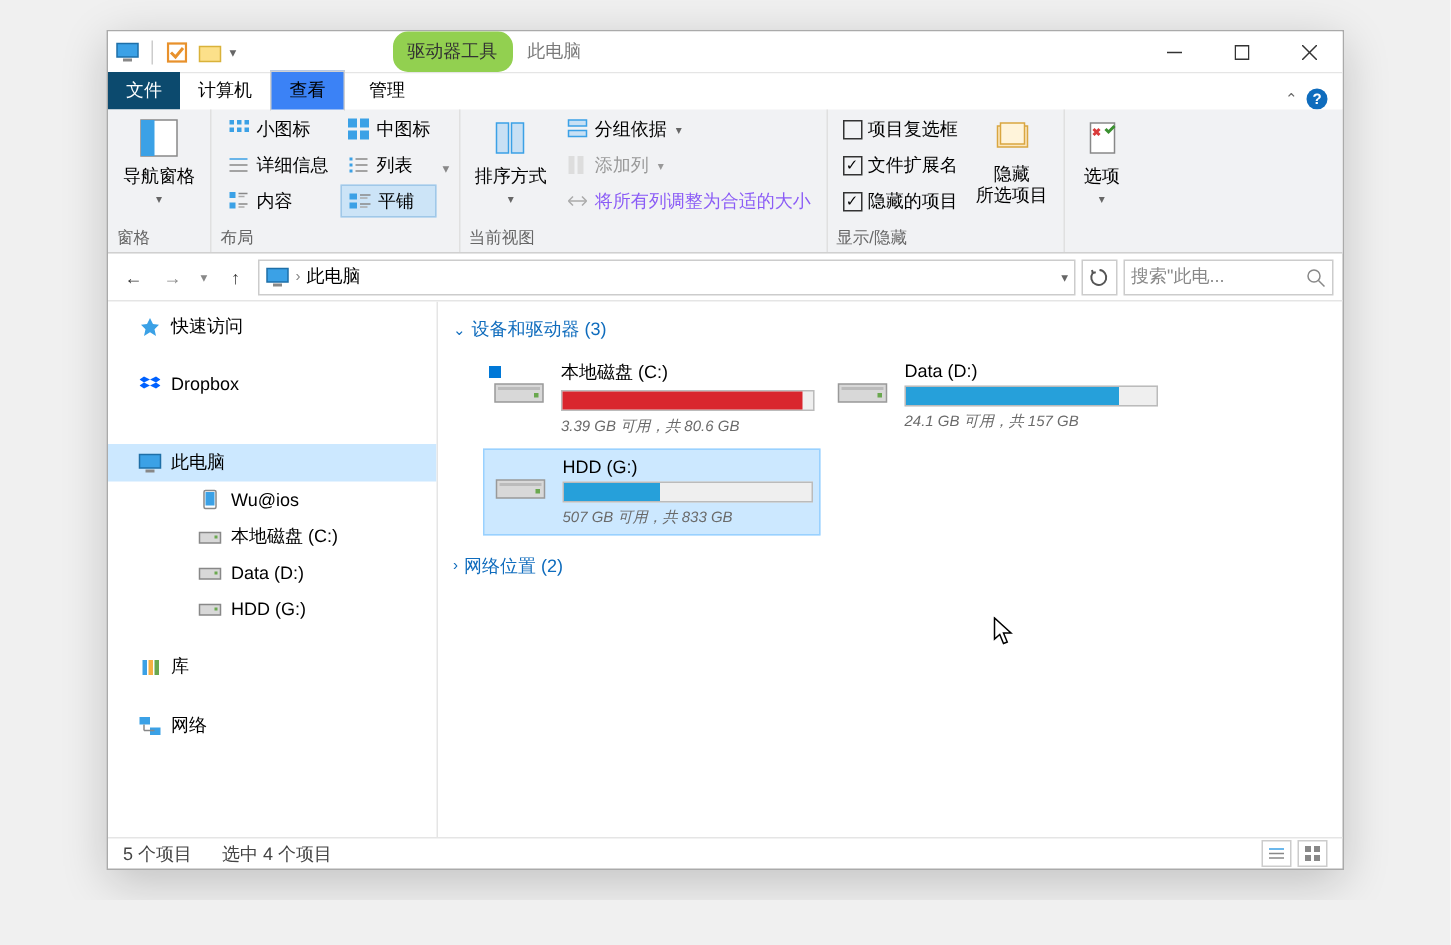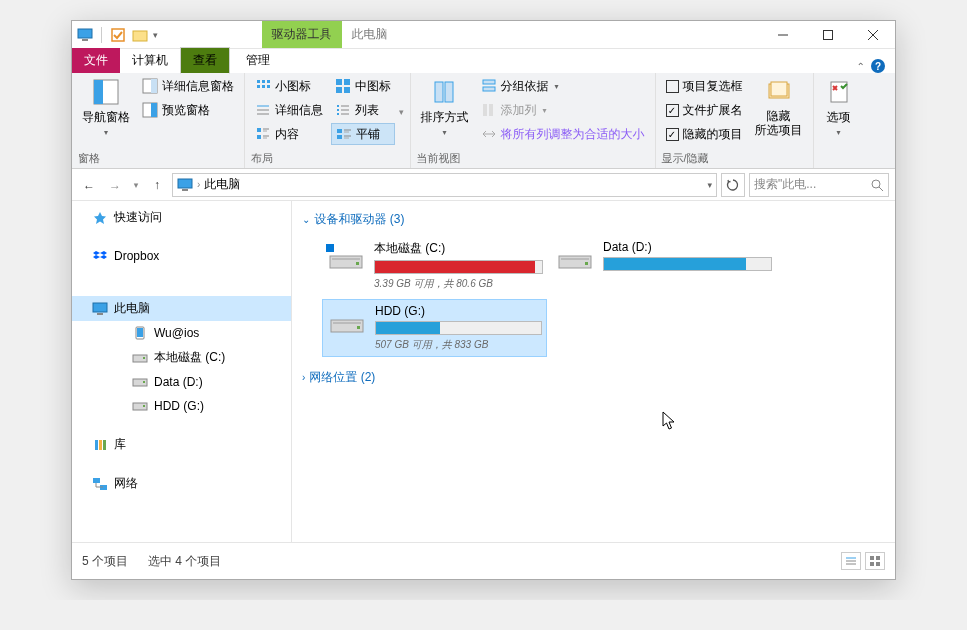--- a/index.html
+++ b/index.html
@@ -9,22 +9,22 @@
 .title-qat { display: flex; align-items: center; height: 100%; padding: 0 4px; gap: 4px; }
 .qat-ico { width: 18px; height: 18px; display: flex; align-items: center; justify-content: center; }
 .qat-sep { width: 1px; height: 16px; background: #ccc; margin: 0 3px; }
 .title-text { color: #7a7a7a; margin-left: 10px; align-self: center; }
 .title-space { flex: 1; }
 .sysbtns { display: flex; height: 100%; }
 .sysbtn { width: 45px; display: flex; align-items: center; justify-content: center; color: #333; }
 
 .tabbar { height: 24px; display: flex; background: #fff; align-items: flex-end; }
 .tabbtn { padding: 4px 12px; font-size: 12px; cursor: default; }
-.tabbtn.file { background: #be185d; color: #fff; }
-.tabbtn.active { border: 1px solid #d0d0d0; border-bottom: 1px solid #f1f2f4; position: relative; top: 1px; background: #4d7c0f; padding-left: 12px; }
+.tabbtn.file { background: #0c4a6e; color: #fff; }
+.tabbtn.active { border: 1px solid #d0d0d0; border-bottom: 1px solid #f1f2f4; position: relative; top: 1px; background: #3b82f6; padding-left: 12px; }
 .tabbtn.ctx { margin-left: 4px; }
 .tabbar-right { margin-left: auto; display: flex; align-items: center; padding-right: 10px; gap: 6px; color: #666; }
 .help-ico { width: 14px; height: 14px; background: #0f6cbd; color: #fff; border-radius: 50%; display: flex; align-items: center; justify-content: center; font-size: 10px; font-weight: bold; }
 
 .ribbon { background: #f1f2f4; border-bottom: 1px solid #d0d0d0; display: flex; height: 96px; }
 .rgroup { display: flex; flex-direction: column; border-right: 1px solid #e0e0e0; padding: 2px 6px 0; }
 .rgroup-body { flex: 1; display: flex; gap: 4px; }
 .rgroup-label { color: #666; font-size: 11px; padding: 2px 0; }
 .rcol { display: flex; flex-direction: column; gap: 2px; }
 .rbtn-big { display: flex; flex-direction: column; align-items: center; padding: 2px 4px; gap: 2px; }
@@ -57,21 +57,21 @@
 .drive { width: 225px; padding: 4px; display: flex; gap: 8px; }
 .drive.sel { background: #cce8ff; border: 1px solid #99d1ff; }
 .drive-ico { width: 40px; display: flex; align-items: flex-start; justify-content: center; padding-top: 2px; }
 .drive-info { flex: 1; display: flex; flex-direction: column; gap: 3px; }
 .bar { height: 14px; border: 1px solid #bbb; background: #efefef; position: relative; }
 .bar-fill { height: 100%; }
 .bar-fill.red { background: #d9262e; }
 .bar-fill.blue { background: #26a0da; }
 .drive-stat { color: #6a6a6a; font-size: 10px; font-style: italic; }
 
-.status { height: 37px; border-top: 1px solid #e5e5e5; display: flex; align-items: center; padding: 0 10px; gap: 20px; color: #444; }
+.status { height: 21px; border-top: 1px solid #e5e5e5; display: flex; align-items: center; padding: 0 10px; gap: 20px; color: #444; }
 .status-right { margin-left: auto; display: flex; gap: 4px; }
 .vwbtn { width: 20px; height: 18px; border: 1px solid #ccc; display: flex; align-items: center; justify-content: center; }
 
 svg { display: block; }
 .cursor { position: absolute; pointer-events: none; }
 </style>
 </head>
 <body>
 
 <div class="window">
@@ -92,21 +92,21 @@
           </svg>
       </span>
       <span class="qat-ico">
         <svg width="16" height="14" viewBox="0 0 16 14">
             <rect x="1" y="3" width="14" height="10" fill="#fce08a" stroke="#d9b23a"></rect>
           </svg>
       </span>
       <span style="color:#666;font-size:9px">▾</span>
     </div>
     <div style="position:relative; height:100%; margin-left:100px; display:flex; align-items:stretch;">
-      <div style="background:#92d050; color:#333; padding:1px 10px; display:flex; align-items:center; font-size:12px;">驱动器工具</div>
+      <div style="background:#92d050; color:#333; padding:1px 10px; display:flex; align-items:center; font-size:12px;border-radius:10px;">驱动器工具</div>
     </div>
     <span class="title-text">此电脑</span>
     <div class="title-space"></div>
     <div class="sysbtns">
       <div class="sysbtn">
           <svg width="10" height="10">
             <line x1="0" y1="5" x2="10" y2="5" stroke="#333"></line>
           </svg>
         </div>
       <div class="sysbtn">
@@ -139,40 +139,20 @@
       <div class="rgroup-body">
         <div class="rbtn-big">
           <span class="ico">
               <svg width="28" height="28" viewBox="0 0 28 28">
                 <rect x="2" y="2" width="24" height="24" fill="#fff" stroke="#888"></rect>
                 <rect x="2" y="2" width="9" height="24" fill="#3ba1e6"></rect>
               </svg>
             </span>
           <span>导航窗格</span>
           <span style="font-size:8px;color:#666">▾</span>
-        </div>
-        <div class="rcol">
-          <div class="rbtn-sm">
-              <span class="ico">
-                <svg width="16" height="16">
-                  <rect x="1" y="1" width="14" height="14" fill="#fff" stroke="#888"></rect>
-                  <rect x="9" y="1" width="6" height="14" fill="#c8e0f4"></rect>
-                </svg>
-              </span>
-              <span>详细信息窗格</span>
-            </div>
-          <div class="rbtn-sm">
-              <span class="ico">
-                <svg width="16" height="16">
-                  <rect x="1" y="1" width="14" height="14" fill="#fff" stroke="#888"></rect>
-                  <rect x="9" y="1" width="6" height="14" fill="#3ba1e6"></rect>
-                </svg>
-              </span>
-              <span>预览窗格</span>
-            </div>
         </div>
       </div>
       <div class="rgroup-label">窗格</div>
     </div>
 
     <div class="rgroup">
       <div class="rgroup-body">
         <div class="rcol">
           <div class="rbtn-sm">
               <span class="ico">
@@ -513,20 +493,21 @@
                 <rect x="4" y="14" width="32" height="12" fill="#d8d8d8" stroke="#999"></rect>
                 <rect x="6" y="16" width="28" height="2" fill="#bbb"></rect>
                 <rect x="30" y="20" width="3" height="3" fill="#6aa84f"></rect>
               </svg>
             </div>
             <div class="drive-info">
               <div>Data (D:)</div>
               <div class="bar">
                 <div class="bar-fill blue" style="width:85%"></div>
               </div>
+              <div class="drive-stat">24.1 GB 可用，共 157 GB</div>
             </div>
           </div>
           <div class="drive sel">
             <div class="drive-ico">
               <svg width="40" height="30" viewBox="0 0 40 30">
                 <rect x="4" y="14" width="32" height="12" fill="#d8d8d8" stroke="#999"></rect>
                 <rect x="6" y="16" width="28" height="2" fill="#bbb"></rect>
                 <rect x="30" y="20" width="3" height="3" fill="#6aa84f"></rect>
               </svg>
             </div>

